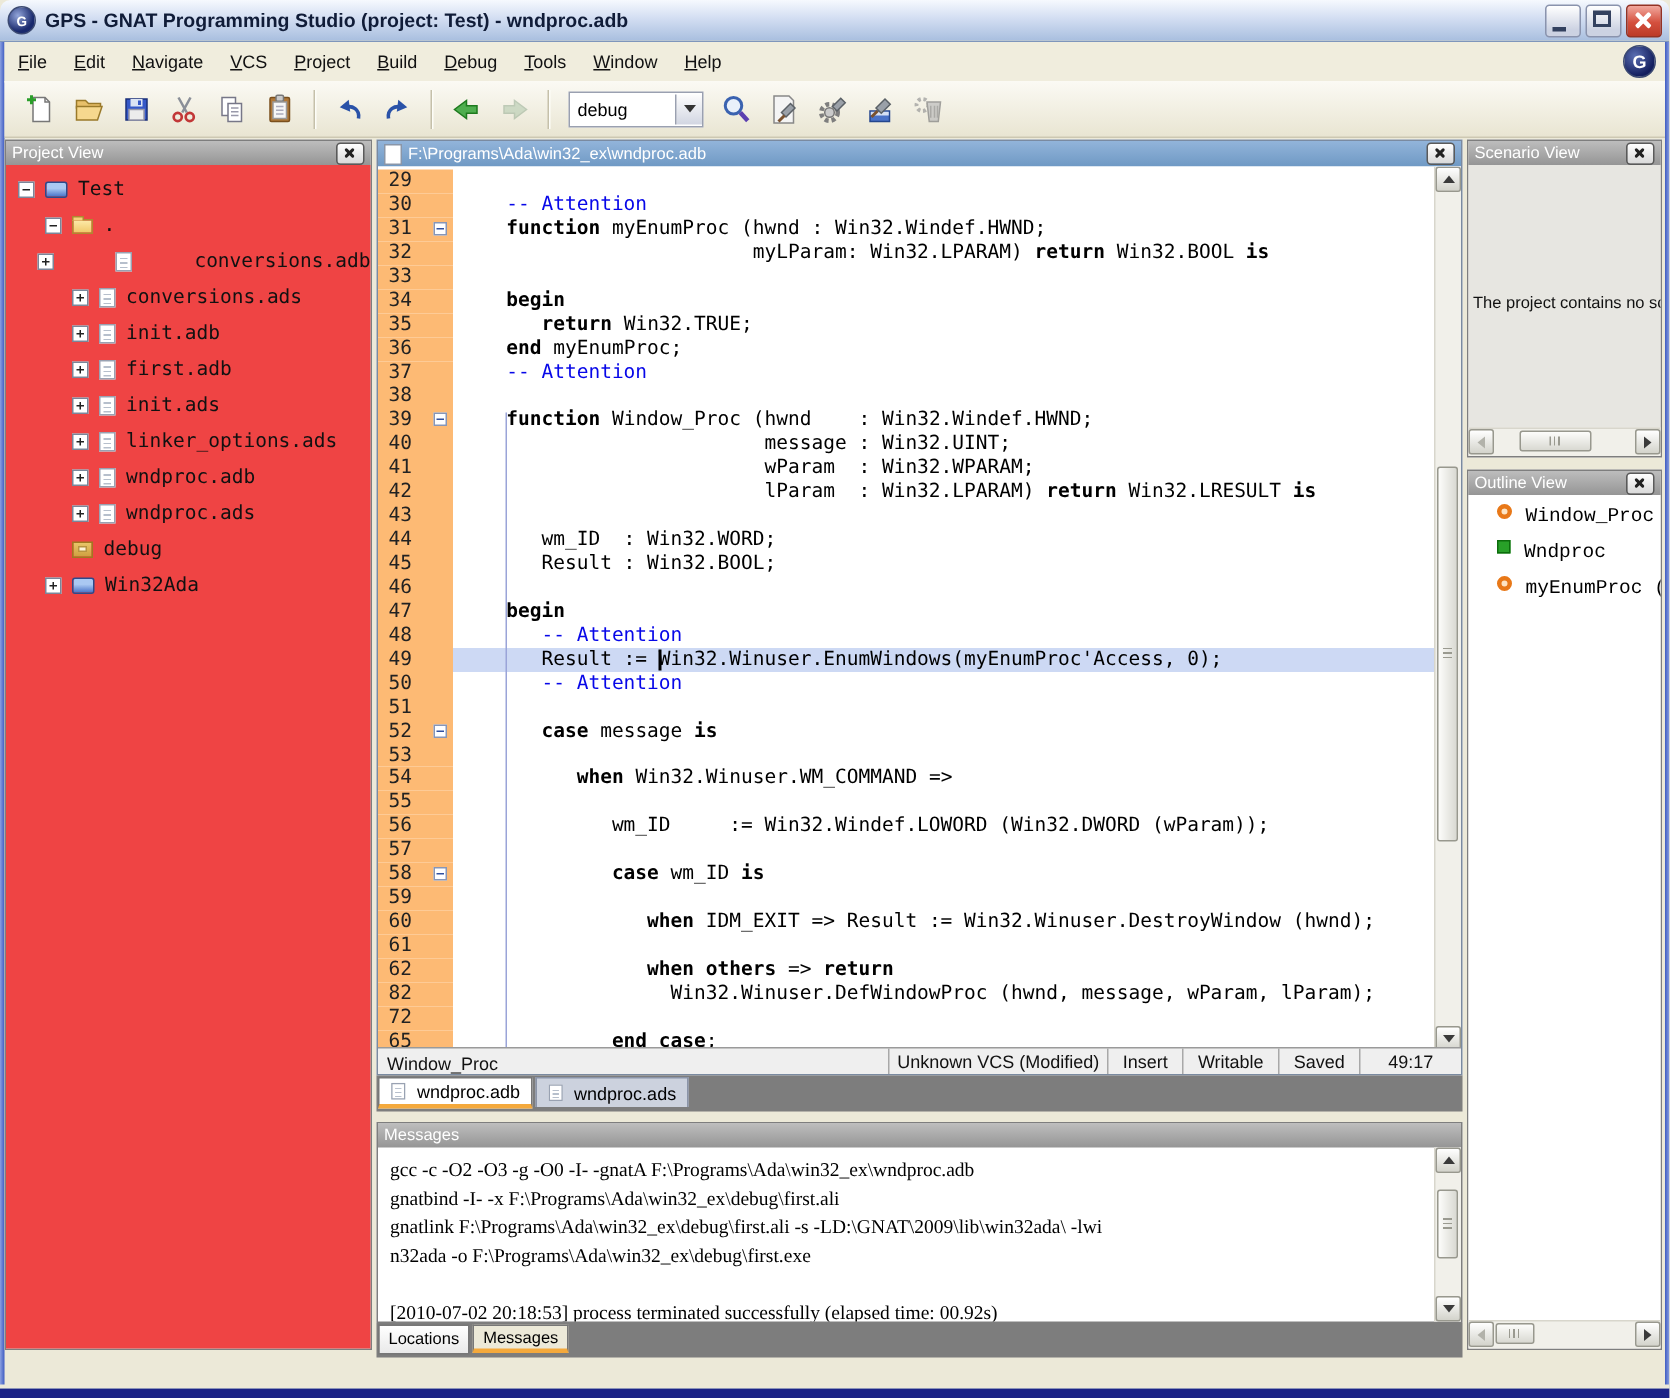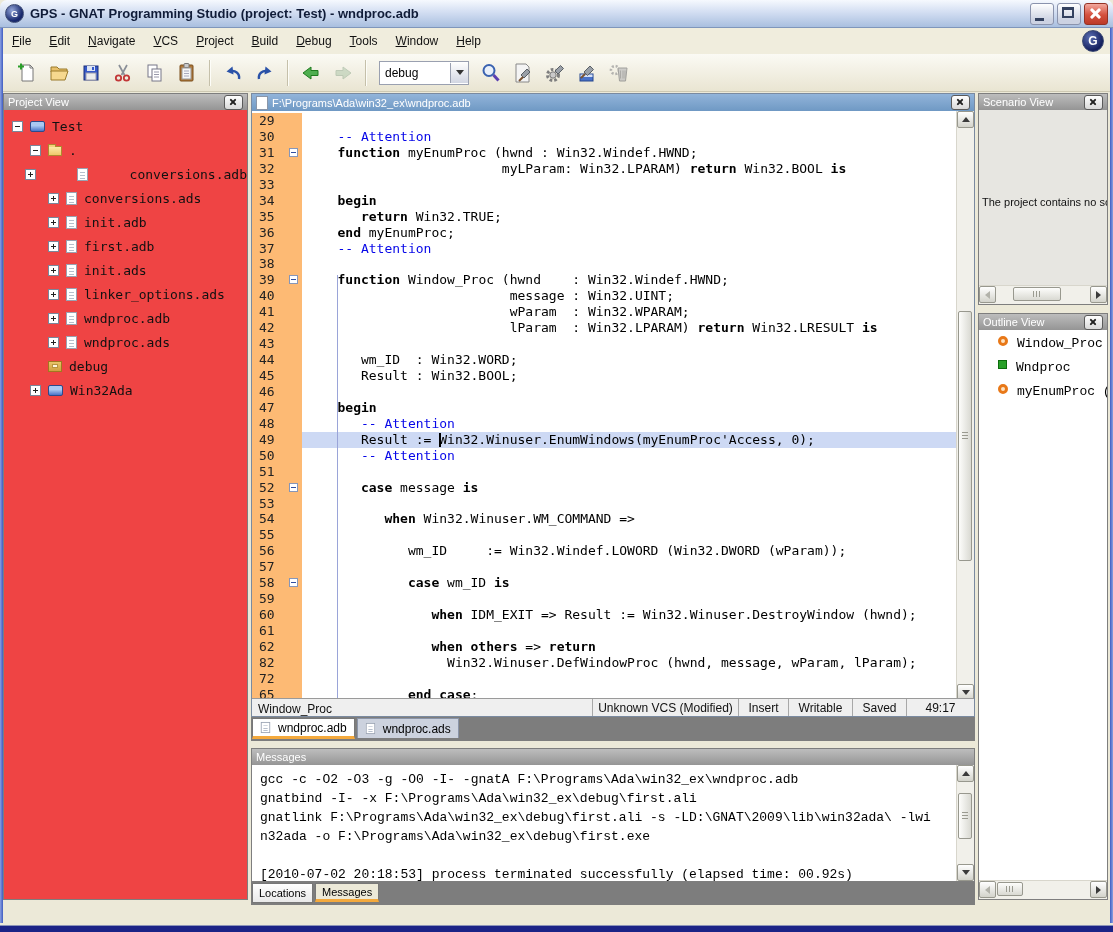--- a/index.html
+++ b/index.html
@@ -127,21 +127,21 @@
   .dtab{height:19px;display:flex;align-items:center;padding:0 7px;font-size:12px;margin-right:2px;
     border:1px solid #8a94a8;background:#ccd2de;border-bottom:none}
   .dtab.active{background:#fff;border-color:#777;border-bottom:3px solid var(--tab-accent,#f4a93c);height:17px}
   .btab{height:18px;display:flex;align-items:center;padding:0 6px;font-size:11px;margin-right:2px;
     border:1px solid #777;background:linear-gradient(#ffffff,#e9e9e9)}
   .btab.active{background:#ece9d8;border-bottom:3px solid var(--tab-accent,#f4a93c);height:15px}
 
   
   .messages-frame{left:251px;top:748px;width:724px;height:134px;border:1px solid #7e7e7e;background:#fff}
   #msg-lines{position:absolute;left:0;top:16px;right:17px;bottom:0;overflow:hidden;
-    font-family:Liberation Mono, monospace;font-size:13px;padding:5px 0 0 8px}
+    font-family:Liberation Serif, serif;font-size:13px;padding:5px 0 0 8px}
   .msg-line{height:19px;line-height:19px;white-space:pre}
 
   
   .scen-content{position:absolute;left:0;top:16px;right:0;bottom:18px;background:#e7e6e1;overflow:hidden}
   .scen-msg{position:absolute;left:3px;top:86px;font-size:11px;color:#111;white-space:nowrap}
   #outline-items{position:absolute;left:0;top:16px;right:0;bottom:18px;background:#fff;overflow:hidden;padding-top:6px}
   .outline-row{height:24px;display:flex;align-items:flex-start;padding-left:19px;
     font-family:Liberation Mono, monospace;font-size:13px;white-space:pre;overflow:hidden}
   .oi{display:inline-block;margin-right:9px;flex:none;box-sizing:border-box}
   .oi-subprogram{width:10px;height:10px;border-radius:50%;background:#fde3c2;border:3px solid #e87818}

